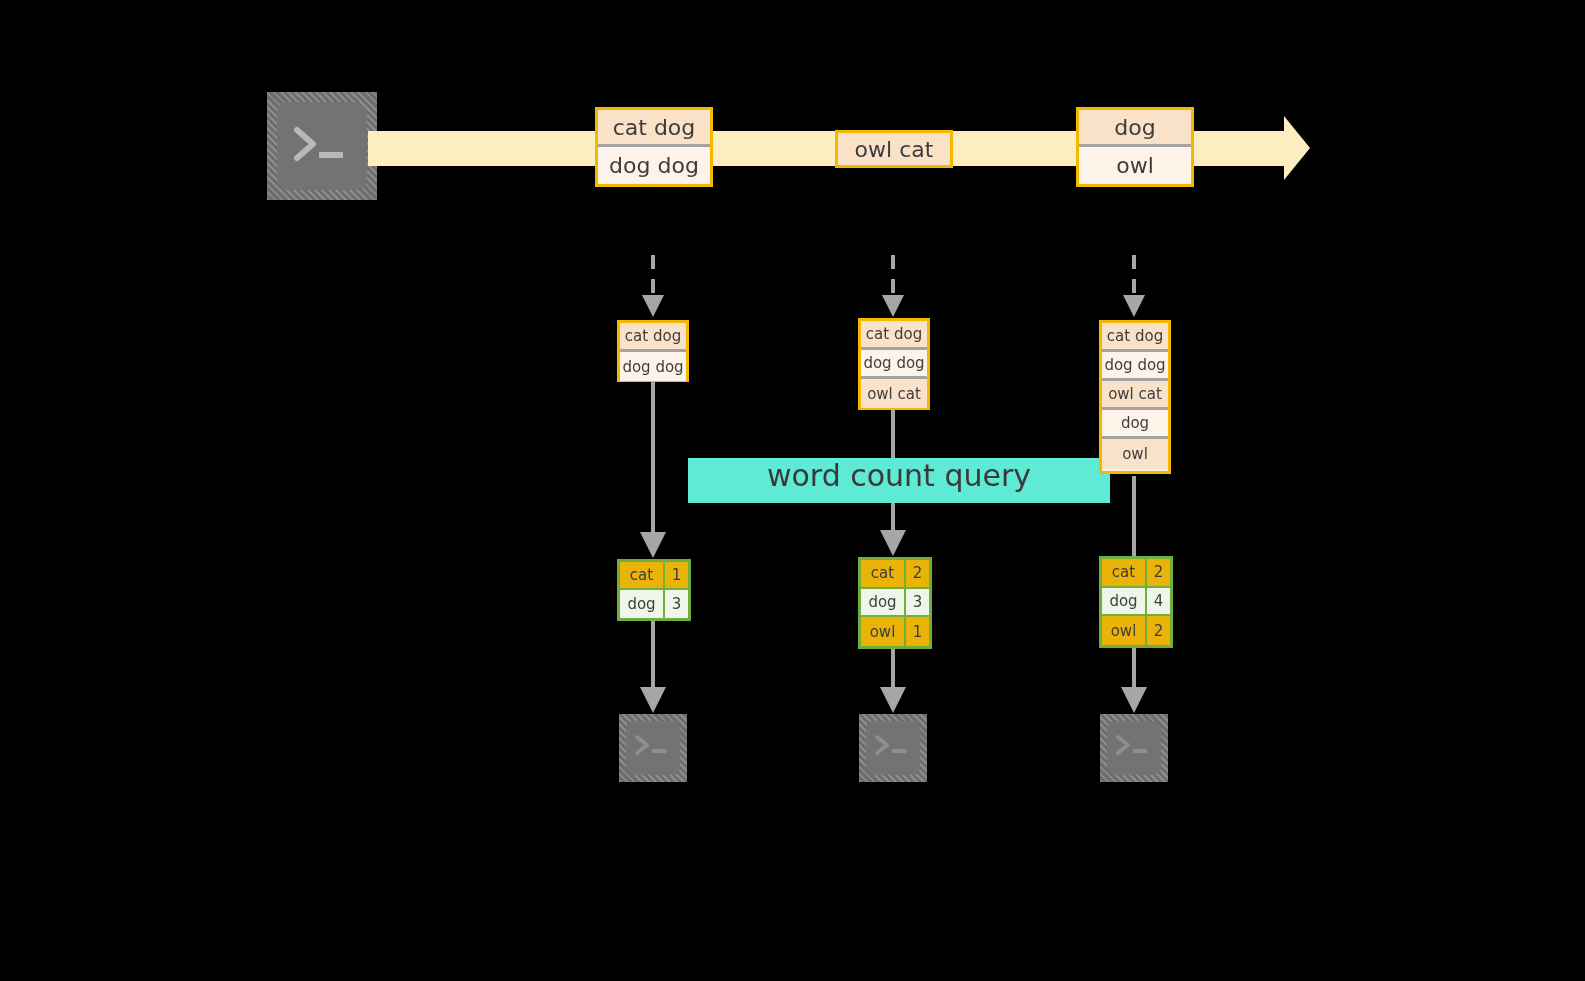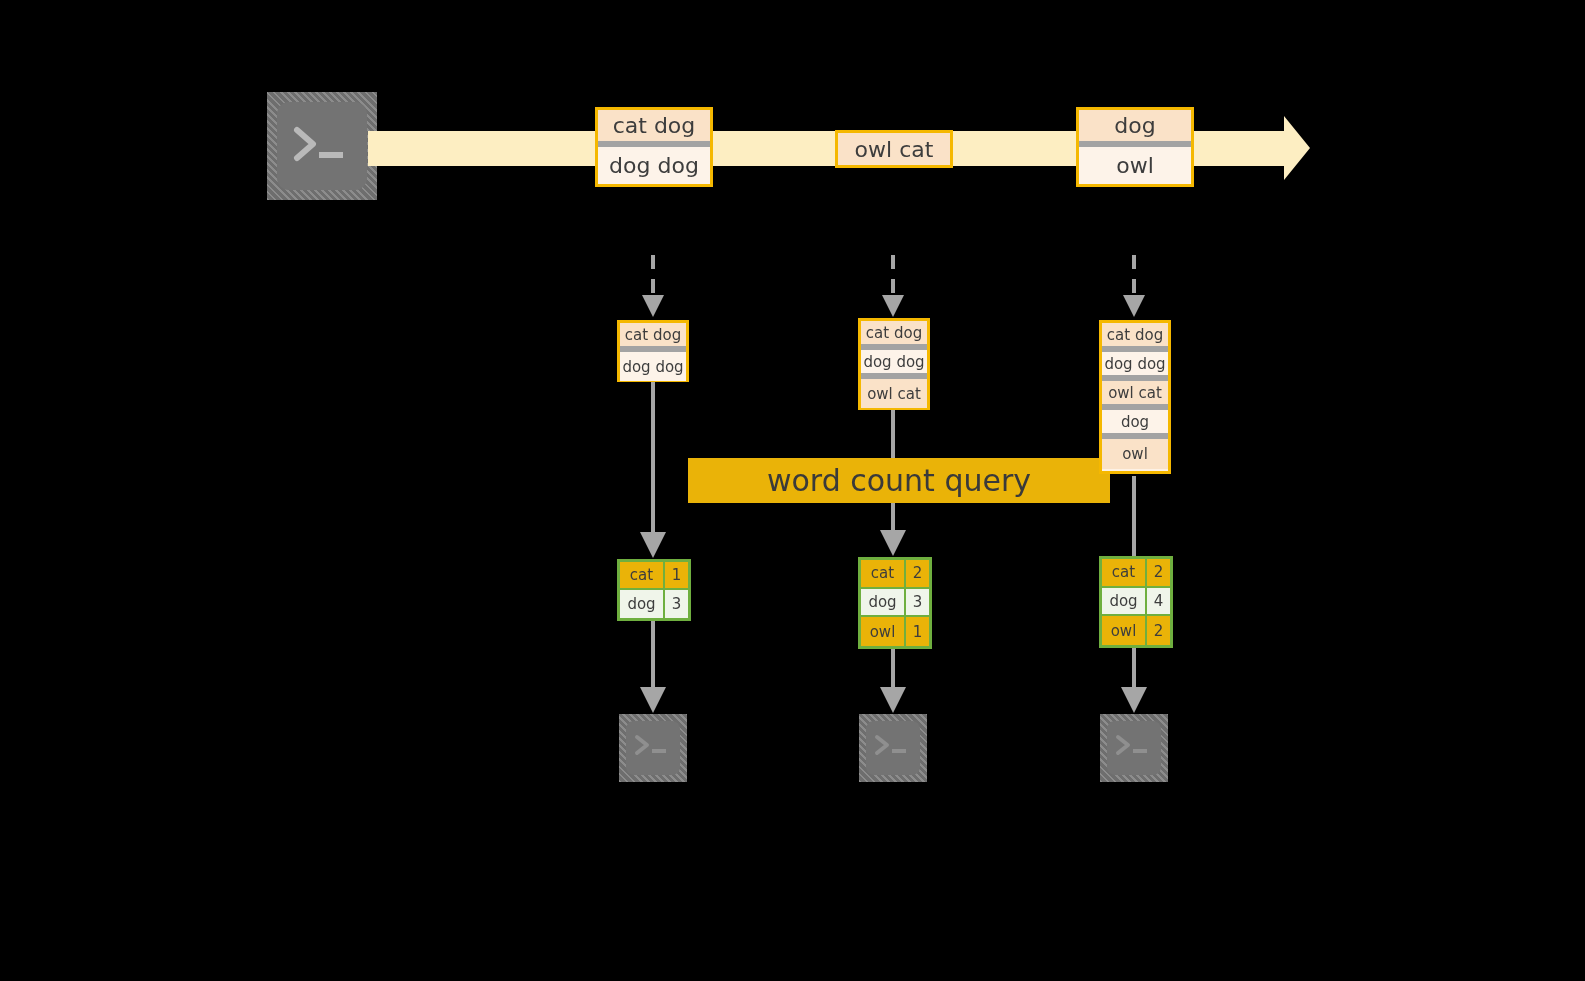--- a/index.html
+++ b/index.html
@@ -44,21 +44,21 @@
 
   
   .otable{
     position:absolute;box-sizing:border-box;
     border:3px solid #f5b800;
     background:#fdf2e6;
   }
   .orow{
     box-sizing:border-box;
     display:flex;align-items:center;justify-content:center;
-    border-bottom:6px solid #a3a3a3;
+    border-bottom:3px solid #a3a3a3;
     background:#fae2c8;
     color:#3d3d3d;
     white-space:nowrap;
   }
   .orow.alt{background:#fdf3e9;}
   .orow:last-child{border-bottom:none;}
 
   
   .gtable{
     position:absolute;box-sizing:border-box;
@@ -84,22 +84,22 @@
     display:flex;align-items:center;justify-content:center;
     color:#3d3d3d;white-space:nowrap;
   }
 
   
   .conn{position:absolute;}
   .conn svg{display:block;overflow:visible;}
 
   
   .querylabel{
-    position:absolute;background:#eab308;
-    display:flex;align-items:center;justify-content:center;
+    position:absolute;background:#5eead4;
+    display:flex;justify-content:center;
     color:#3a3a3a;white-space:nowrap;
   }
 </style>
 </head>
 <body>
 
 <div id="stage">
 
   <div class="term" style="left:267px;top:92px;width:110px;height:108px;">
     <div class="inner"></div>

